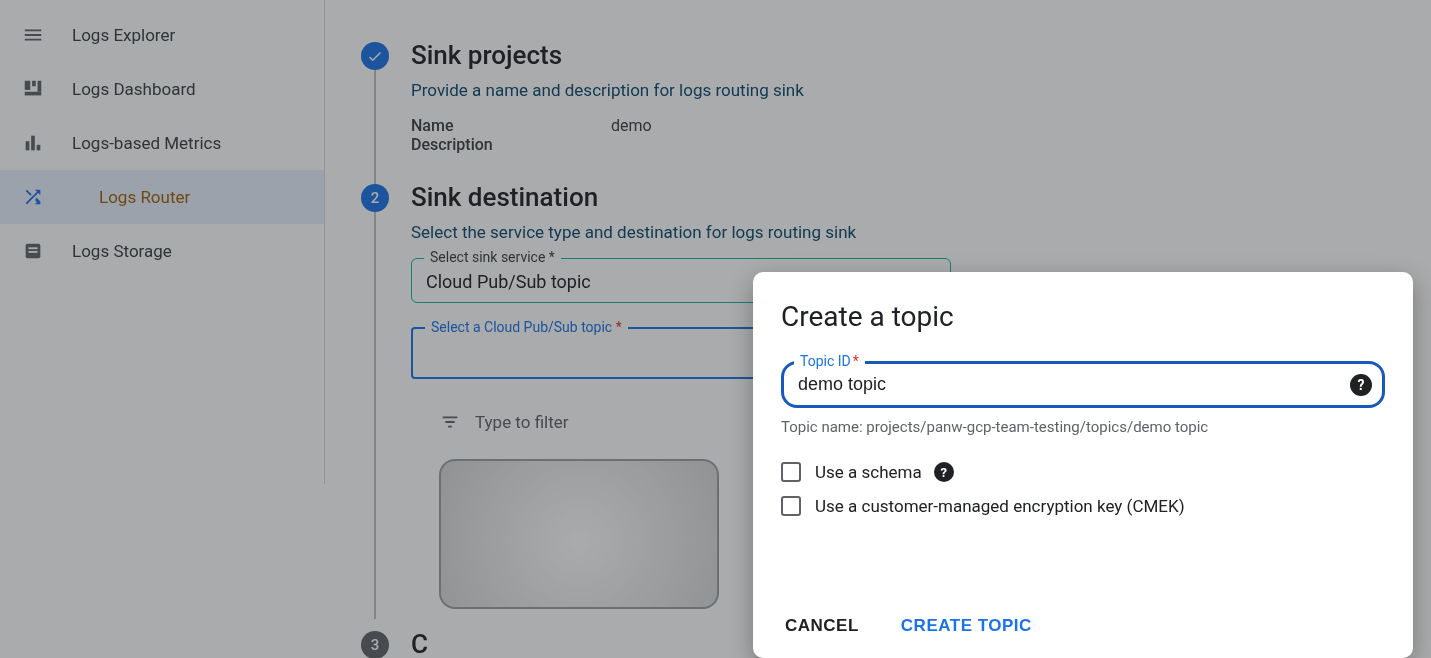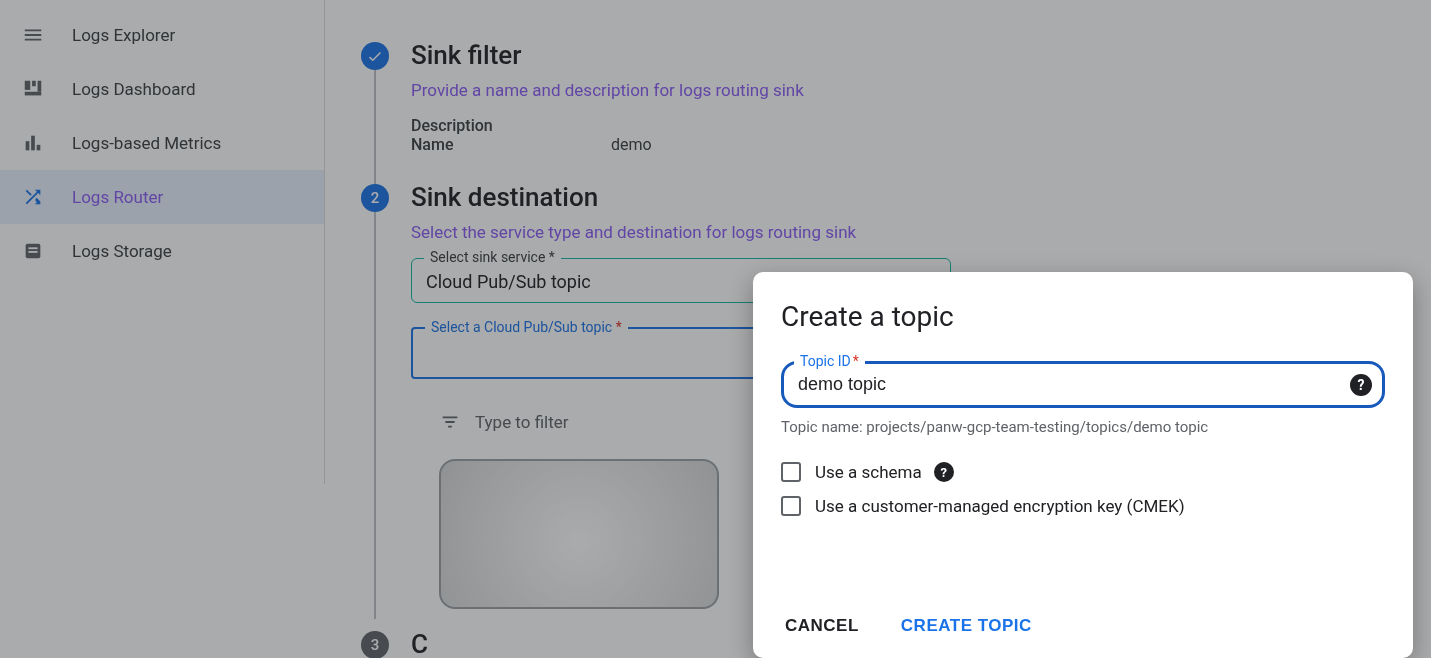--- a/index.html
+++ b/index.html
@@ -26,21 +26,22 @@
     display: flex;
     align-items: center;
     height: 54px;
     padding-left: 22px;
     font-size: 17px;
     color: #3c4043;
     cursor: pointer;
   }
   .sidebar-item.active {
     background: #e8f0fe;
-    color: #8b5cf6;
+    color: #a16207;
+    gap: 27px;
   }
   .sidebar-item .icon {
     width: 36px;
     display: flex;
     align-items: center;
     justify-content: flex-start;
   }
   .sidebar-item .icon svg { width: 22px; height: 22px; }
   .sidebar-item .label { margin-left: 14px; }
 
@@ -78,21 +79,21 @@
     position: absolute;
     left: 13px;
     top: 30px;
     width: 2px;
     bottom: -10px;
     background: #bdc1c6;
     z-index: 1;
   }
   .step-content { margin-left: 22px; flex: 1; }
   .step-title { font-size: 26px; font-weight: 500; color: #202124; margin-bottom: 10px; }
-  .step-desc { font-size: 17px; color: #8b5cf6; margin-bottom: 16px; }
+  .step-desc { font-size: 17px; color: #0c4a6e; margin-bottom: 16px; }
   .kv-row { display: flex; font-size: 16px; color: #3c4043; }
   .kv-label { width: 200px; font-weight: 500; }
   .kv-val { color: #3c4043; }
   .step-gap { height: 28px; }
 
   
   .outline-field {
     position: relative;
     border: 1px solid #14b8a6;
     border-radius: 6px;
@@ -294,29 +295,29 @@
   <div class="stepper">
 
     <div class="step">
       <div class="step-marker done">
         <svg viewBox="0 0 24 24">
             <path d="M9 16.2l-3.5-3.5L4 14.2 9 19l11-11-1.4-1.4z"></path>
           </svg>
       </div>
       <div class="step-line"></div>
       <div class="step-content">
-        <div class="step-title">Sink filter</div>
+        <div class="step-title">Sink projects</div>
         <div class="step-desc">Provide a name and description for logs routing sink</div>
+        <div class="kv-row">
+          <div class="kv-label">Name</div>
+          <div class="kv-val">demo</div>
+        </div>
         <div class="kv-row">
           <div class="kv-label">Description</div>
           <div class="kv-val"></div>
-        </div>
-        <div class="kv-row">
-          <div class="kv-label">Name</div>
-          <div class="kv-val">demo</div>
         </div>
         <div class="step-gap"></div>
       </div>
     </div>
 
     <div class="step">
       <div class="step-marker">2</div>
       <div class="step-line"></div>
       <div class="step-content">
         <div class="step-title">Sink destination</div>

